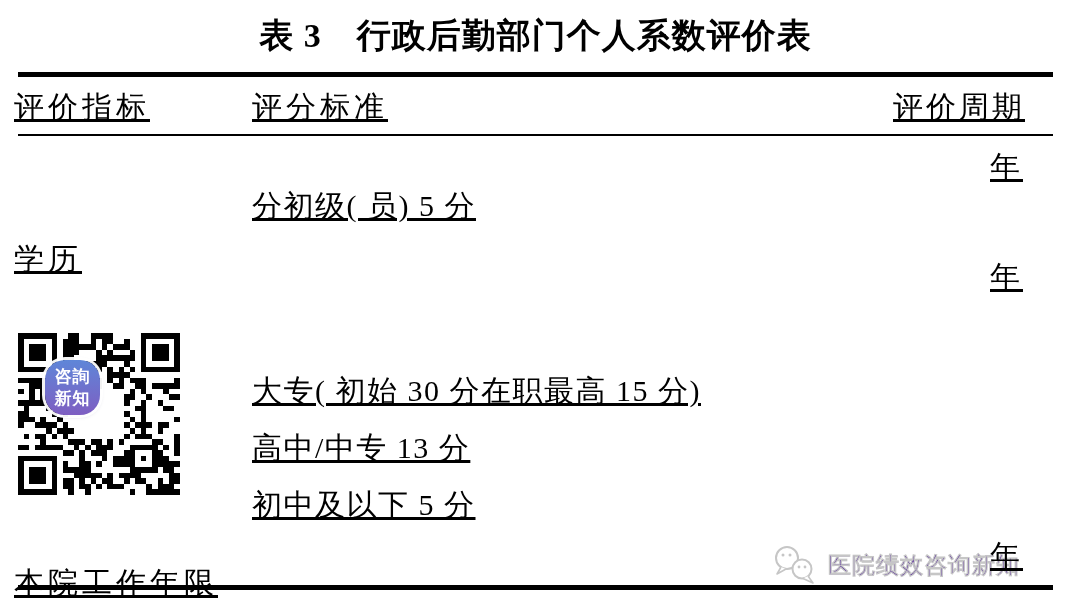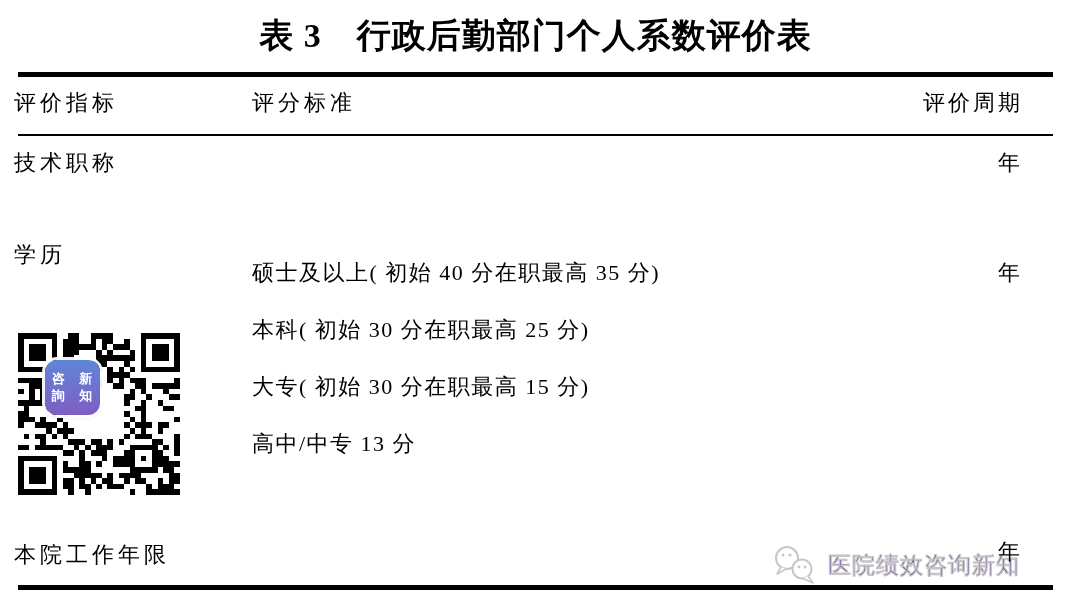--- a/index.html
+++ b/index.html
@@ -7,32 +7,32 @@
     position:relative;width:1072px;height:614px;background:#ffffff;overflow:hidden;
     font-family:"Liberation Serif","DejaVu Sans",sans-serif;color:#000;
   }
   .title{
     position:absolute;left:18px;top:19px;width:1035px;text-align:center;
     font-size:34px;font-weight:700;line-height:1;letter-spacing:1px;white-space:nowrap;
   }
   .rule{position:absolute;left:18px;width:1035px;background:#000;}
   .rule.thick{height:5px;}
   .rule.thin{height:2px;}
-  .cell{position:absolute;line-height:1;white-space:nowrap;font-size:22px;}
+  .cell{position:absolute;line-height:1;white-space:nowrap;font-size:30px;text-decoration:underline;}
   .label{left:14px;letter-spacing:4px;}
   .crit{left:252px;letter-spacing:1.5px;}
   .per{left:893px;width:130px;text-align:right;letter-spacing:3px;}
   
   .qr-wrap{position:absolute;left:18px;top:333px;width:162px;height:162px;}
   .qr-wrap svg{display:block;width:162px;height:162px;shape-rendering:crispEdges;}
   .qr-badge{
-    position:absolute;left:27px;top:27px;width:55px;height:55px;border-radius:12px;
+    position:absolute;left:27px;top:27px;width:55px;height:55px;border-radius:20px;
     box-shadow:0 0 0 3px rgba(255,255,255,.95),0 1px 4px rgba(60,60,120,.35);
-    display:flex;flex-direction:row;align-items:center;justify-content:center;
-    color:#fff;font-size:13px;font-weight:700;line-height:1.25;letter-spacing:1px;
+    display:flex;flex-direction:column;align-items:center;justify-content:center;
+    color:#fff;font-size:17px;font-weight:700;line-height:1.25;letter-spacing:1px;
     font-family:"Liberation Sans","DejaVu Sans",sans-serif;text-align:center;
   }
   
   .watermark{
     position:absolute;left:770px;top:543px;height:44px;display:flex;align-items:center;gap:6px;
     color:var(--wm-color,#c9c9c9);
   }
   .watermark .wm-text{
     font-size:23px;letter-spacing:1px;line-height:1;white-space:nowrap;
     color:#4c1d95;
@@ -49,45 +49,44 @@
   <div class="title">表 3　行政后勤部门个人系数评价表</div>
 
   <div class="rule thick" style="top:72px"></div>
 
   <div class="cell label" style="top:92px">评价指标</div>
   <div class="cell crit" style="top:92px;letter-spacing:4px">评分标准</div>
   <div class="cell per" style="top:92px">评价周期</div>
 
   <div class="rule thin" style="top:134px"></div>
 
-  <div class="cell label" style="top:152px">技术职称</div>
+  <div class="cell crit" style="top:191px">分初级( 员) 5 分</div>
   <div class="cell per" style="top:152px">年</div>
 
   <div class="cell label" style="top:244px">学历</div>
-  <div class="cell crit" style="top:262px">硕士及以上( 初始 40 分在职最高 35 分)</div>
-  <div class="cell crit" style="top:319px">本科( 初始 30 分在职最高 25 分)</div>
   <div class="cell crit" style="top:376px">大专( 初始 30 分在职最高 15 分)</div>
   <div class="cell crit" style="top:433px">高中/中专 13 分</div>
+  <div class="cell crit" style="top:490px">初中及以下 5 分</div>
   <div class="cell per" style="top:262px">年</div>
 
   <div class="watermark">
     <svg class="wm-icon" width="52" height="44" viewBox="0 0 52 44">
       <circle cx="17" cy="15" r="11" fill="none" stroke="currentColor" stroke-width="2"></circle>
       <path d="M11 24 L7 31 L16 26" fill="#ffffff" stroke="currentColor" stroke-width="1.6" stroke-linejoin="round"></path>
       <circle cx="13" cy="12" r="1.5" fill="currentColor"></circle>
       <circle cx="20" cy="12" r="1.5" fill="currentColor"></circle>
       <circle cx="32" cy="26" r="9.5" fill="#ffffff" stroke="currentColor" stroke-width="2"></circle>
       <path d="M38 33 L43 40 L33 35.5" fill="#ffffff" stroke="currentColor" stroke-width="1.6" stroke-linejoin="round"></path>
       <circle cx="29" cy="24" r="1.4" fill="currentColor"></circle>
       <circle cx="35" cy="24" r="1.4" fill="currentColor"></circle>
     </svg>
     <span class="wm-text">医院绩效咨询新知</span>
   </div>
 
-  <div class="cell label" style="top:544px">本院工作年限</div>
+  <div class="cell label" style="top:568px">本院工作年限</div>
   <div class="cell per" style="top:541px">年</div>
 
   <div class="rule thick" style="top:585px"></div>
 
   <div class="qr-wrap">
     <svg viewBox="0 0 29 29" xmlns="http://www.w3.org/2000/svg">
         <rect x="0" y="0" width="29" height="29" fill="#ffffff"></rect>
         <rect x="0" y="0" width="1" height="1" fill="#000000"></rect>
         <rect x="1" y="0" width="1" height="1" fill="#000000"></rect>
         <rect x="2" y="0" width="1" height="1" fill="#000000"></rect>

